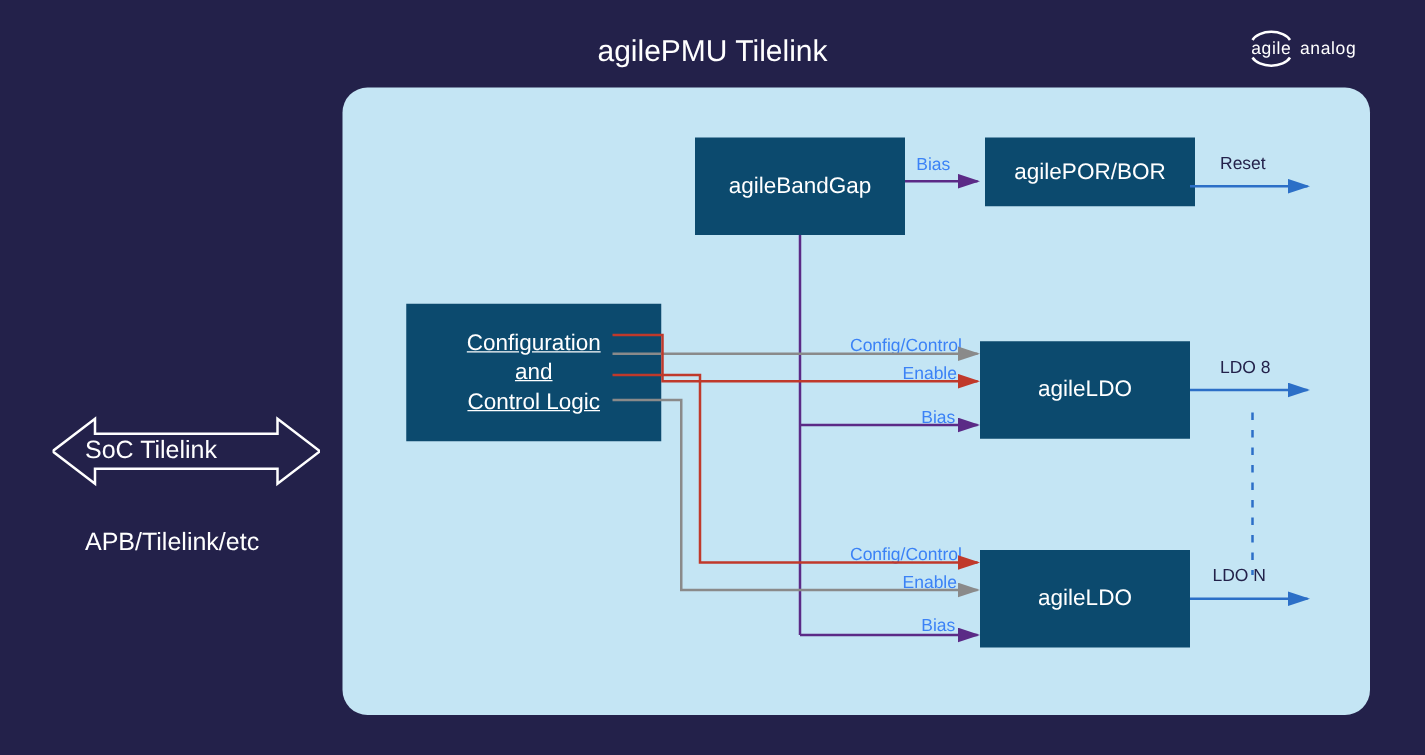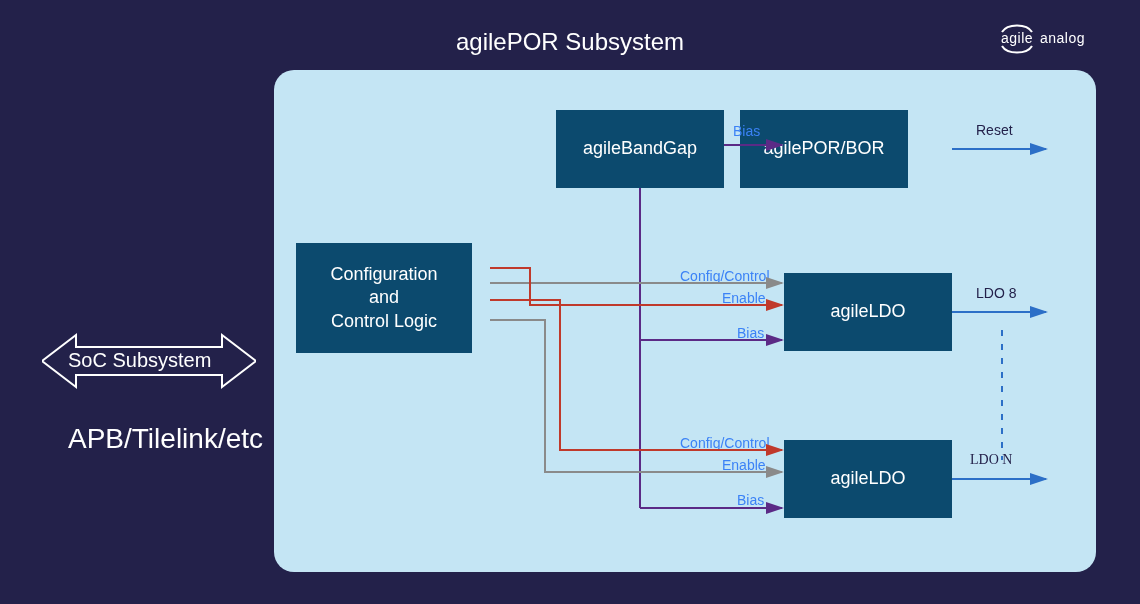--- a/index.html
+++ b/index.html
@@ -63,21 +63,21 @@
     left: 68px;
     top: 349px;
     color: #fff;
     font-size: 20px;
   }
   .apb-label {
     position: absolute;
     left: 68px;
     top: 423px;
     color: #fff;
-    font-size: 28px;
+    font-size: 20px;
   }
   .edge-label {
     position: absolute;
     font-size: 14px;
     color: #3b82f6;
   }
   .out-label {
     position: absolute;
     font-size: 14px;
     color: #23214a;
@@ -86,64 +86,64 @@
     position: absolute;
     left: 0; top: 0;
     width: 1140px;
     height: 604px;
     pointer-events: none;
   }
 </style>
 </head>
 <body>
 
-<div class="title">agilePOR Subsystem</div>
+<div class="title">agilePMU Tilelink</div>
 
 <div class="logo">
   <svg width="110" height="34" viewBox="0 0 110 34">
     <path d="M 2 10 A 16 10 0 0 1 32 10" stroke="#fff" stroke-width="2" fill="none"></path>
     <path d="M 2 24 A 16 10 0 0 0 32 24" stroke="#fff" stroke-width="2" fill="none"></path>
     <text x="1" y="21" fill="#fff" font-size="14" font-family="Segoe UI, Arial"><tspan>agile</tspan></text>
     <text x="40" y="21" fill="#fff" font-size="14" font-family="Segoe UI, Arial"><tspan>analog</tspan></text>
   </svg>
 </div>
 
 <div class="subsystem-panel"></div>
 
 <svg class="soc-arrow" width="214" height="60" viewBox="0 0 214 60">
   <polygon points="0,30 34,4 34,16 180,16 180,4 214,30 180,56 180,44 34,44 34,56" fill="none" stroke="#fff" stroke-width="2"></polygon>
 </svg>
-<div class="soc-label">SoC Subsystem</div>
+<div class="soc-label">SoC Tilelink</div>
 <div class="apb-label">APB/Tilelink/etc</div>
 
-<div class="block" style="left:296px; top:243px; width:176px; height:110px; white-space:pre-line;">Configuration
+<div class="block" style="left:325px; top:243px; width:204px; height:110px; white-space:pre-line;text-decoration:underline;">Configuration
 and
 Control Logic</div>
 
 <div class="block" style="left:556px; top:110px; width:168px; height:78px;">agileBandGap</div>
 
-<div class="block" style="left:740px; top:110px; width:168px; height:78px;">agilePOR/BOR</div>
+<div class="block" style="left:788px; top:110px; width:168px; height:55px;">agilePOR/BOR</div>
 
 <div class="block" style="left:784px; top:273px; width:168px; height:78px;">agileLDO</div>
 
 <div class="block" style="left:784px; top:440px; width:168px; height:78px;">agileLDO</div>
 
 <div class="edge-label" style="left:733px; top:123px;">Bias</div>
 
 <div class="edge-label" style="left:680px; top:268px;">Config/Control</div>
 <div class="edge-label" style="left:722px; top:290px;">Enable</div>
 <div class="edge-label" style="left:737px; top:325px;">Bias</div>
 
 <div class="edge-label" style="left:680px; top:435px;">Config/Control</div>
 <div class="edge-label" style="left:722px; top:457px;">Enable</div>
 <div class="edge-label" style="left:737px; top:492px;">Bias</div>
 
 <div class="out-label" style="left:976px; top:122px;">Reset</div>
 <div class="out-label" style="left:976px; top:285px;">LDO 8</div>
-<div class="out-label" style="left:970px; top:452px;font-family:Liberation Serif, serif;">LDO N</div>
+<div class="out-label" style="left:970px; top:452px;">LDO N</div>
 
 <svg class="wires">
   <defs>
     <marker id="ah-blue" markerWidth="10" markerHeight="10" refX="8" refY="3" orient="auto">
       <path d="M0,0 L9,3 L0,6 Z" fill="#2c6fc7"></path>
     </marker>
     <marker id="ah-purple" markerWidth="10" markerHeight="10" refX="8" refY="3" orient="auto">
       <path d="M0,0 L9,3 L0,6 Z" fill="#5b2a86"></path>
     </marker>
     <marker id="ah-gray" markerWidth="10" markerHeight="10" refX="8" refY="3" orient="auto">

